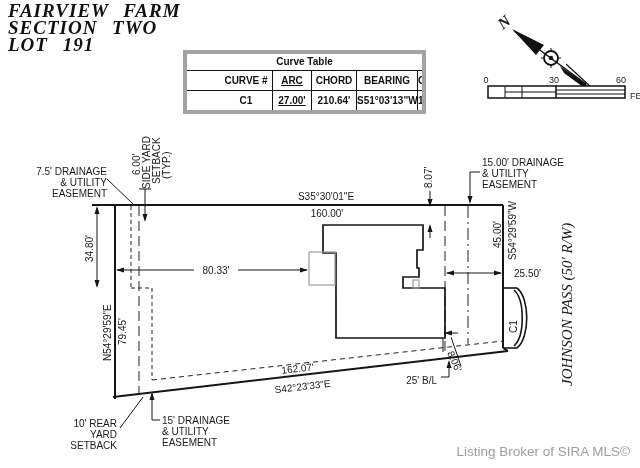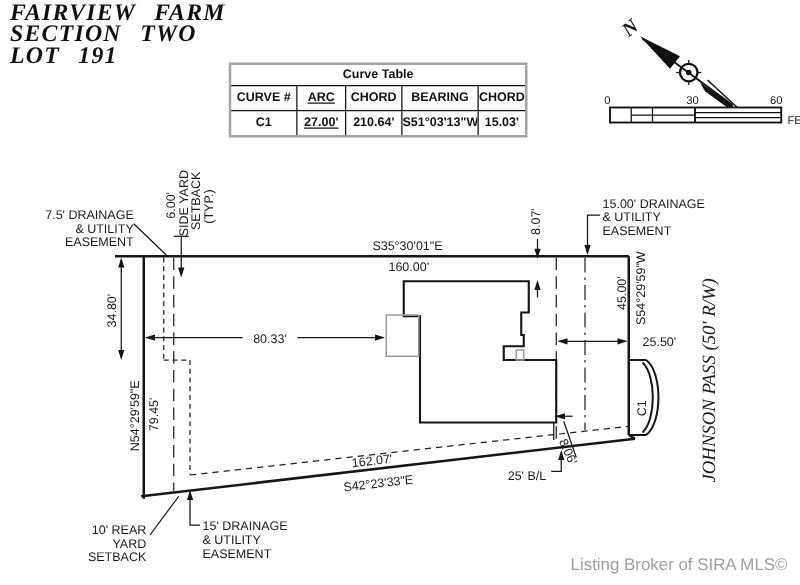--- a/index.html
+++ b/index.html
@@ -6,24 +6,24 @@
   .canvas{position:relative;width:640px;height:468px;background:#ffffff;overflow:hidden;
           font-family:"Liberation Sans",sans-serif;color:#1a1a1a;}
   svg{position:absolute;left:0;top:0;}
   svg text{font-family:"Liberation Sans",sans-serif;font-size:10px;fill:#1a1a1a;}
   svg text.street{font-family:"Liberation Serif",serif;font-style:italic;font-size:15px;}
   svg text.scalenum{font-size:9px;}
   svg text.northN{font-family:"Liberation Serif",serif;font-style:italic;font-weight:bold;font-size:16px;}
   .title-block{position:absolute;left:8px;top:2px;font-family:"Liberation Serif",serif;
                font-weight:bold;font-style:italic;font-size:19px;line-height:17px;
                letter-spacing:1px;word-spacing:9px;color:#111;}
-  .curve-table{position:absolute;left:183px;top:50px;width:235px;border:2px solid #a3a3a3;
+  .curve-table{position:absolute;left:183px;top:50px;width:235px;border:4px solid #a3a3a3;
                background:#fff;font-size:10px;font-weight:600;color:#111;}
   .ct-title{border-bottom:1.5px solid #111;text-align:center;height:16px;line-height:16px;}
-  .ct-row{display:flex;height:19px;line-height:19px;text-align:center;}
+  .ct-row{display:flex;height:19px;line-height:19px;text-align:center;padding-left:33px;}
   .ct-row.hdr{border-bottom:1.5px solid #111;}
   .ct-cell{border-right:1.5px solid #111;overflow:hidden;}
   .ct-cell:last-child{border-right:none;}
   .c0{width:52px;}.c1{width:38px;text-decoration:underline;}.c2{width:44px;}.c3{width:60px;}.c4{width:41px;flex:1;}
   .watermark{position:absolute;right:10px;top:444px;font-size:13.5px;color:#9e9e9e;margin-left:16px;}
 </style>
 </head>
 <body>
 
 <div class="canvas">

